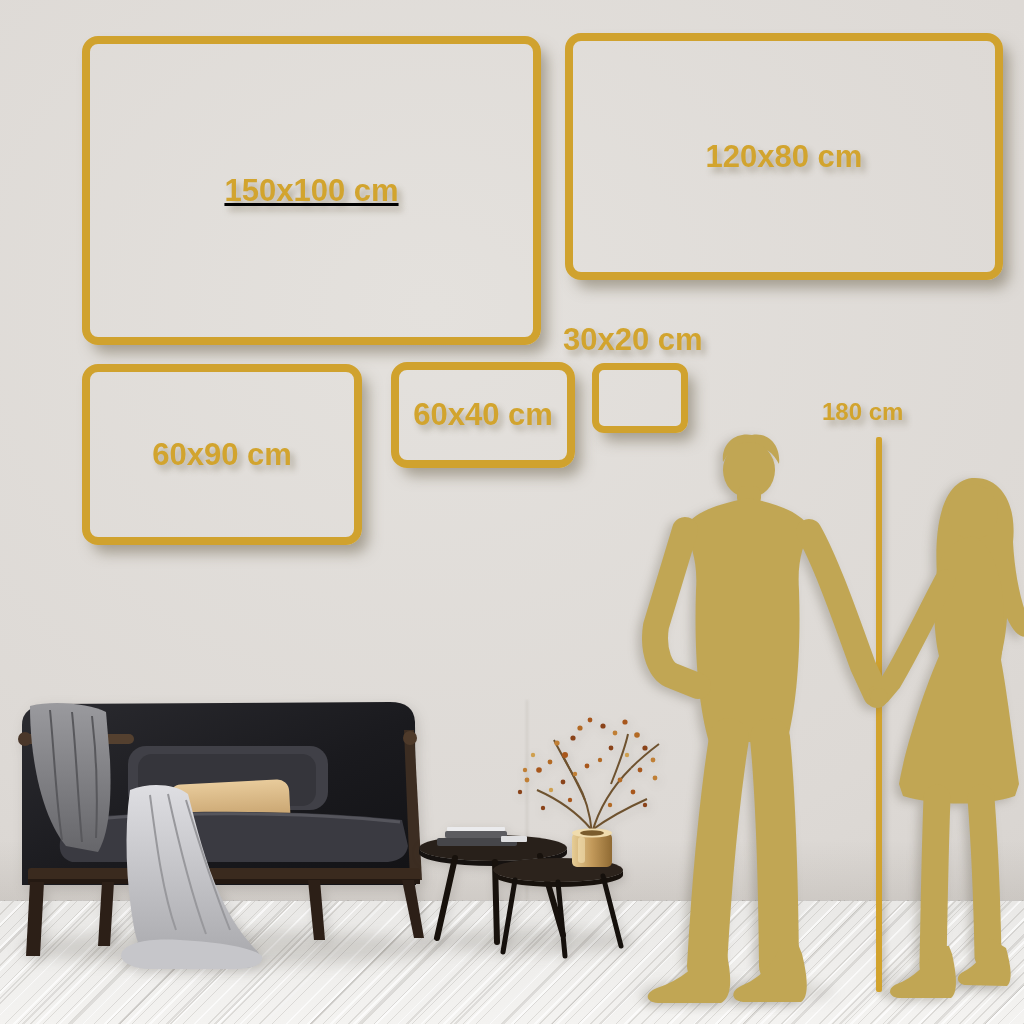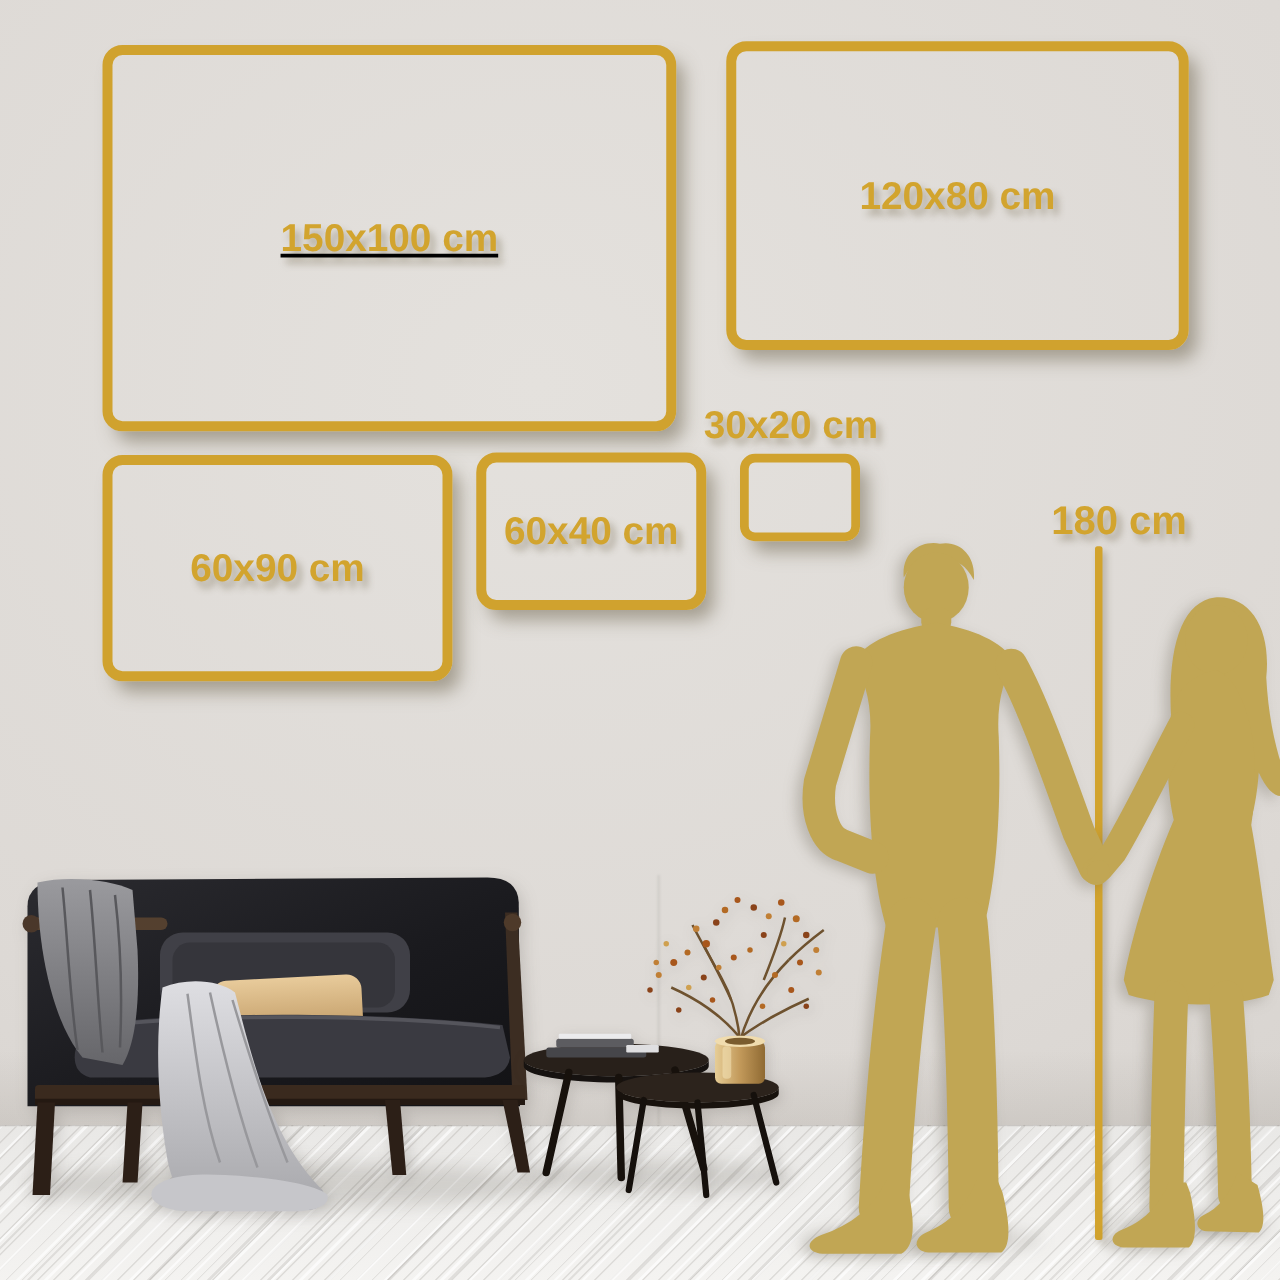--- a/index.html
+++ b/index.html
@@ -22,30 +22,30 @@
     background:linear-gradient(180deg,rgba(0,0,0,0),rgba(90,82,70,.10));}
   .seam{position:absolute;left:526px;top:700px;width:2px;height:200px;
     background:rgba(110,105,98,.12);filter:blur(1px);}
   
   .frame{
     position:absolute;box-sizing:border-box;border:8px solid #d0a22e;border-radius:16px;
     box-shadow:8px 10px 14px -2px rgba(105,95,72,.5);
     display:flex;align-items:center;justify-content:center;
   }
   .frame-150{left:82px;top:36px;width:459px;height:309px;text-decoration:underline;}
-  .frame-120{left:565px;top:33px;width:370px;height:247px;margin-left:16px;}
+  .frame-120{left:565px;top:33px;width:438px;height:247px;}
   .frame-6090{left:82px;top:364px;width:280px;height:181px;align-items:center;}
-  .frame-6040{left:381px;top:362px;width:184px;height:126px;}
+  .frame-6040{left:391px;top:362px;width:184px;height:106px;}
   .frame-3020{left:592px;top:363px;width:96px;height:70px;border-radius:12px;border-width:7px;}
   .label{
     font-weight:800;font-size:31px;color:#d2a42e;letter-spacing:0;
     text-shadow:4px 5px 6px rgba(118,106,80,.45);white-space:nowrap;
   }
   .label-3020{position:absolute;left:563px;top:322px;}
-  .label-height{position:absolute;left:822px;top:398px;font-size:32px;margin-left:19px;}
+  .label-height{position:absolute;left:822px;top:398px;font-size:24px;}
   .height-line{
     position:absolute;left:876px;top:437px;width:6px;height:555px;background:#d2a32d;
     box-shadow:3px 4px 6px rgba(110,98,75,.35);border-radius:2px;
   }
   
   .shadow{position:absolute;background:rgba(70,64,56,.17);border-radius:50%;filter:blur(7px);}
   .sh-sofa{left:18px;top:930px;width:424px;height:36px;}
   .sh-tables{left:424px;top:928px;width:212px;height:26px;}
   .sh-man{left:638px;top:982px;width:196px;height:20px;}
   .sh-woman{left:882px;top:972px;width:136px;height:18px;}

